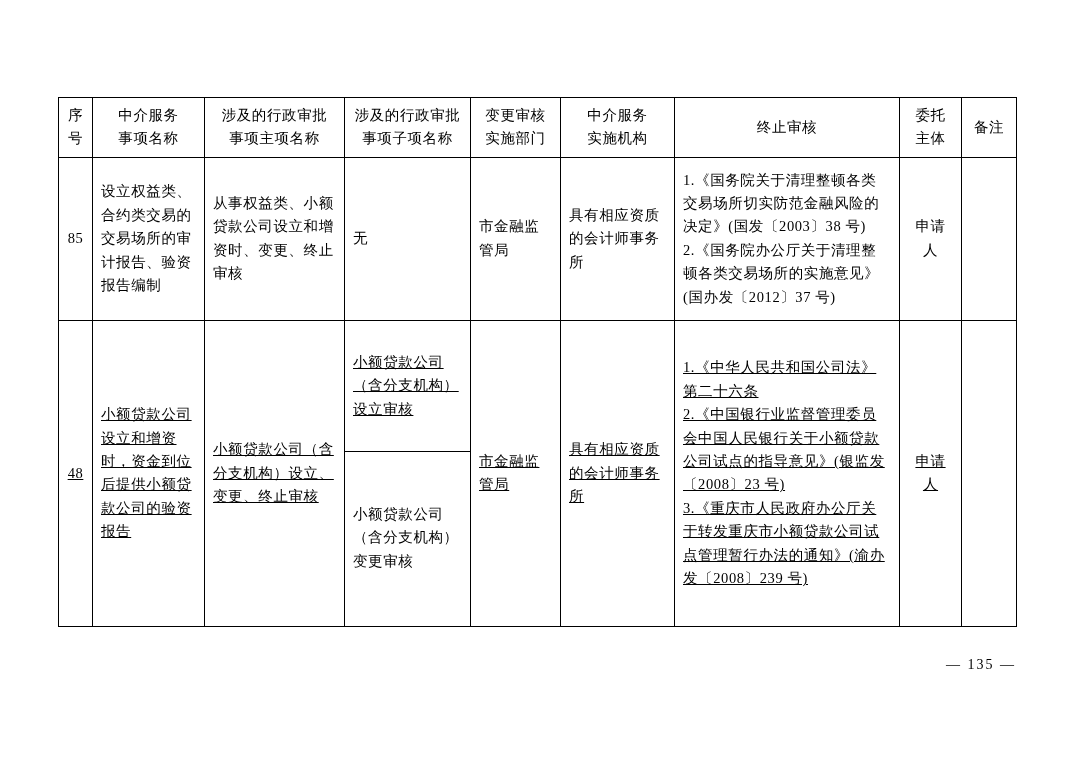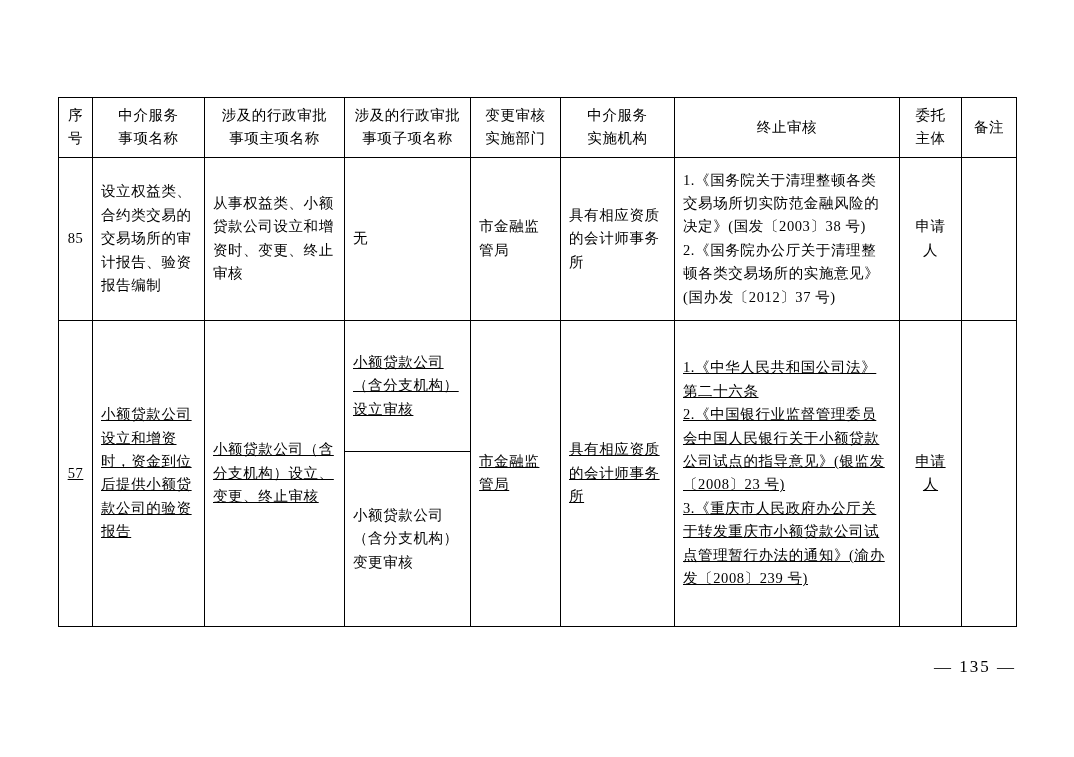--- a/index.html
+++ b/index.html
@@ -57,26 +57,26 @@
 
   td.center { text-align: center; }
   td.just  { text-align: left; }
   .cell-text {
     display: block;
     white-space: pre-line;
     word-break: break-all;
   }
   .row-75 td { height: 150px; }
   .row-76a td { height: 118px; text-decoration: underline; }
-  .row-76b td { height: 162px; }
+  .row-76b td { height: 162px; font-family: Liberation Mono, monospace; }
   .page-number {
     position: absolute;
     right: 58px;
     top: 657px;
-    font-size: 17px;
+    font-size: 14px;
     letter-spacing: 2px;
     font-family: "Liberation Serif", serif;
   }
 </style>
 </head>
 <body>
 
 <div class="page">
 
   <table class="doc-table">
@@ -155,21 +155,21 @@
           </td>
         <td class="center">
             <span class="cell-text">申请人</span>
           </td>
         <td class="center">
             <span class="cell-text"></span>
           </td>
       </tr>
       <tr class="row-76a">
         <td class="center" rowspan="2">
-            <span class="cell-text">57</span>
+            <span class="cell-text">48</span>
           </td>
         <td class="just" rowspan="2">
             <span class="cell-text">小额贷款公司设立和增资时，资金到位后提供小额贷款公司的验资报告</span>
           </td>
         <td class="just" rowspan="2">
             <span class="cell-text">小额贷款公司（含分支机构）设立、变更、终止审核</span>
           </td>
         <td class="just">
             <span class="cell-text">小额贷款公司（含分支机构）设立审核</span>
           </td>

